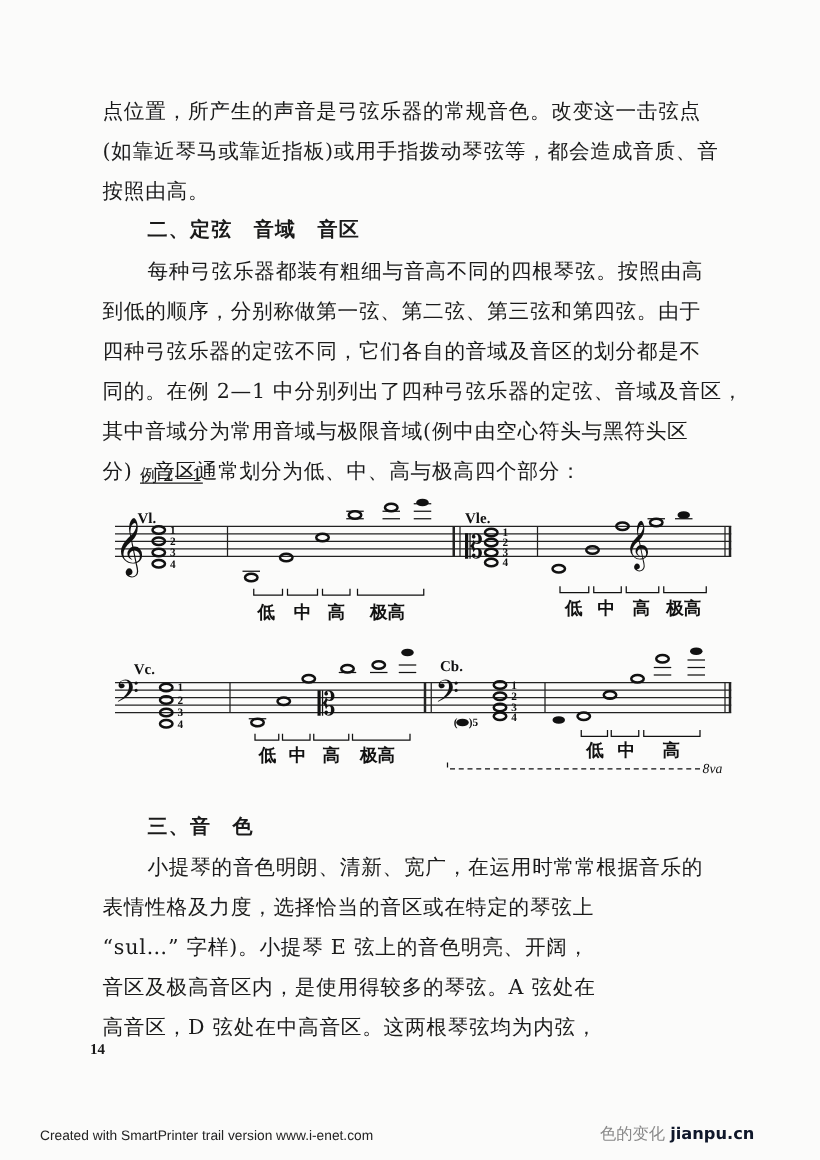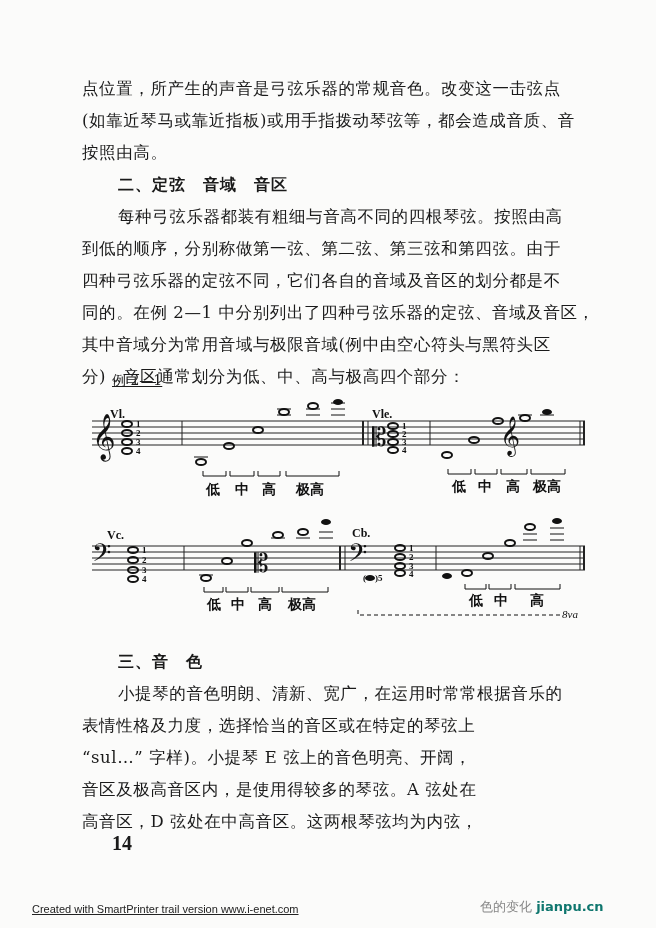--- a/index.html
+++ b/index.html
@@ -11,24 +11,24 @@
   }
   .line {
     position:absolute; left:82px; font-size:16.5px; letter-spacing:0.6px;
     white-space:nowrap; line-height:22px;
   }
   .indent { left:118px; }
   .heading { font-family:Liberation Serif, serif; font-weight:bold; font-size:16px; letter-spacing:1px; }
   .example-label { position:absolute; left:112px; top:370px; font-size:14px;text-decoration:underline; }
   svg.score { position:absolute; left:0; top:0; }
   .reg-label { font-family:"DejaVu Sans", sans-serif; font-size:14px; font-weight:bold; }
-  .page-no { position:absolute; left:72px; top:832px; font-size:20px; font-weight:bold; font-family:"Liberation Serif", serif;margin-left:40px; }
-  .footer-left { position:absolute; left:32px; top:903px; font-family:"Liberation Sans", sans-serif; font-size:11px; color:#222;text-decoration:underline; }
+  .page-no { position:absolute; left:72px; top:832px; font-size:12px; font-weight:bold; font-family:"Liberation Serif", serif; }
+  .footer-left { position:absolute; left:32px; top:903px; font-family:"Liberation Sans", sans-serif; font-size:11px; color:#222; }
   .footer-right { position:absolute; left:480px; top:898px; font-size:13px; color:#888; font-family:"DejaVu Sans", sans-serif; }
-  .footer-right .site { color:#0f766e; font-weight:bold; }
+  .footer-right .site { color:#0f172a; font-weight:bold; }
 </style>
 </head>
 <body>
 
 <div class="line" style="top:78px">点位置，所产生的声音是弓弦乐器的常规音色。改变这一击弦点</div>
 <div class="line" style="top:110px">(如靠近琴马或靠近指板)或用手指拨动琴弦等，都会造成音质、音</div>
 <div class="line" style="top:142px">按照由高。</div>
 
 <div class="line indent heading" style="top:174px">二、定弦　音域　音区</div>
 

